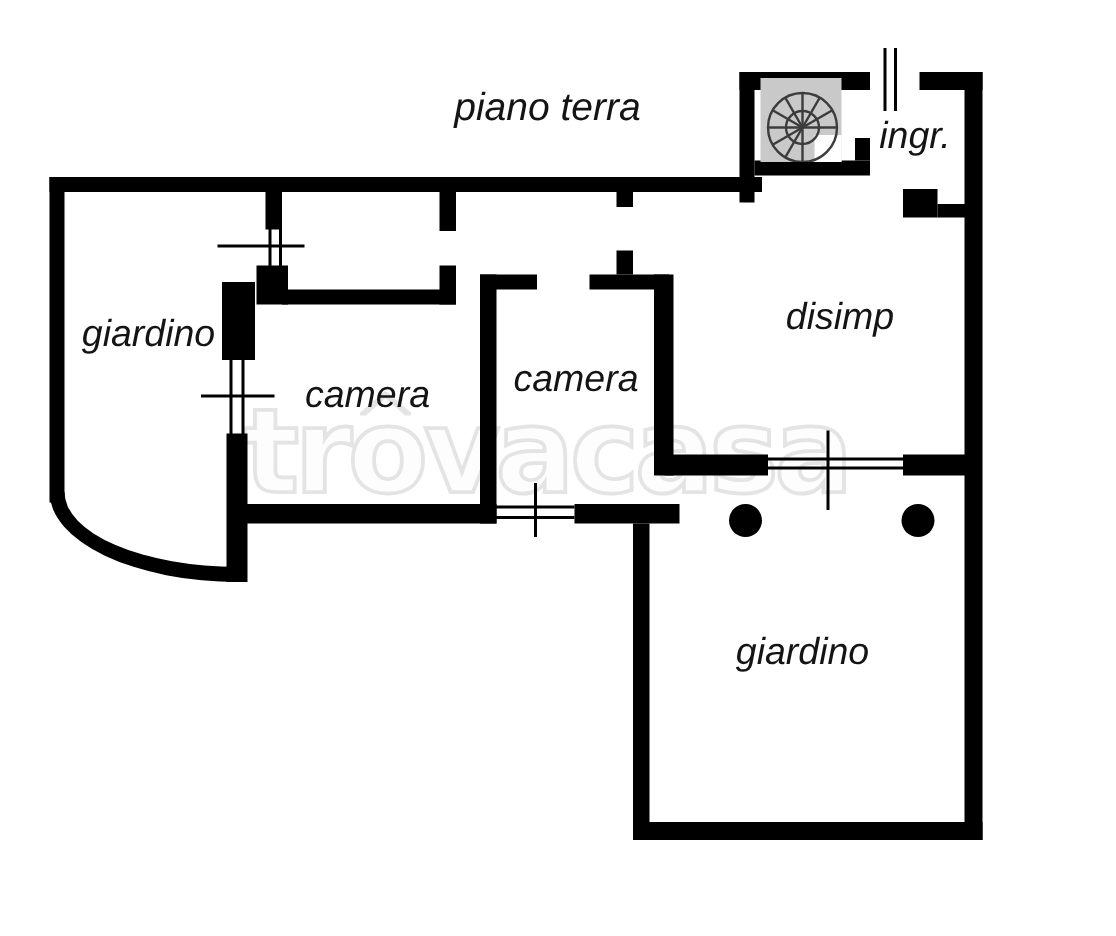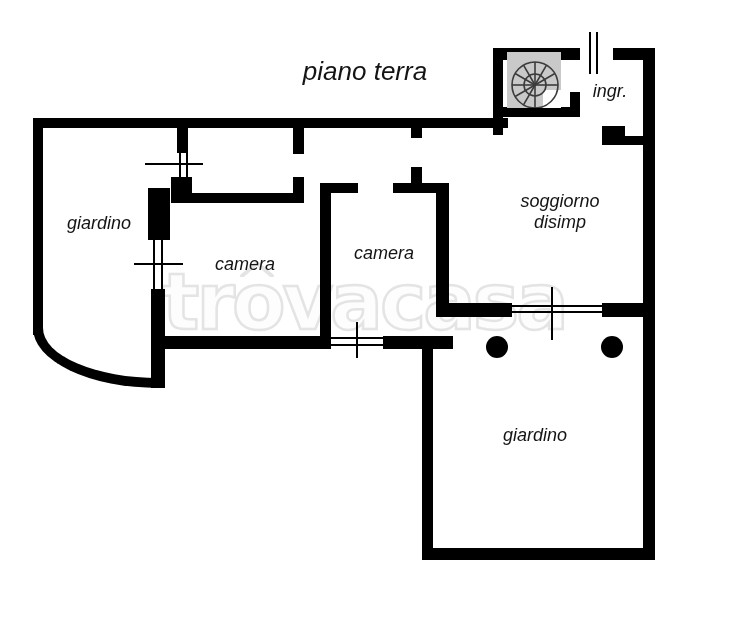--- a/index.html
+++ b/index.html
@@ -14,21 +14,21 @@
     position:absolute;left:33px;top:328px;width:126px;height:60px;
     border-left:10px solid #000;border-bottom:10px solid #000;
     border-bottom-left-radius:100% 100%;
     box-sizing:border-box;z-index:5;background:transparent;
   }
   
   .wl{position:absolute;background:#000000;z-index:6;}
   
   .lbl{
     position:absolute;transform:translate(-50%,-50%);
-    font-style:italic;font-size:18px;color:#141414;white-space:nowrap;
+    font-style:italic;font-size:25px;color:#141414;white-space:nowrap;
     z-index:7;line-height:1.15;text-align:center;
   }
   .lbl.title{font-size:26px;}
   
   .dot{position:absolute;width:22px;height:22px;border-radius:50%;background:#000;z-index:6;}
   
   .stair{position:absolute;left:507px;top:52px;width:54px;height:56px;z-index:6;}
   .stair .box{position:absolute;inset:0;background:#c9c9c9;}
   .stair .notch{position:absolute;right:0;bottom:0;width:18px;height:18px;background:#ffffff;}
   .stair svg{position:absolute;inset:0;overflow:hidden;}
@@ -130,18 +130,17 @@
       </g>
     </svg>
   </div>
 
   <div class="lbl title" style="left:365px;top:72px;text-align:right;">piano terra</div>
   <div class="lbl" style="left:99px;top:223px;">giardino</div>
   <div class="lbl" style="left:610px;top:91px;">ingr.</div>
   <div class="lbl" style="left:245px;top:264px;">camera</div>
   <div class="lbl" style="left:384px;top:253px;">camera</div>
   <div class="lbl" style="left:560px;top:212px;">
-    <span style="display:block;">soggiorno</span>
     <span style="display:block;">disimp</span>
   </div>
   <div class="lbl" style="left:535px;top:435px;">giardino</div>
 
 </div>
 
 </body></html>

